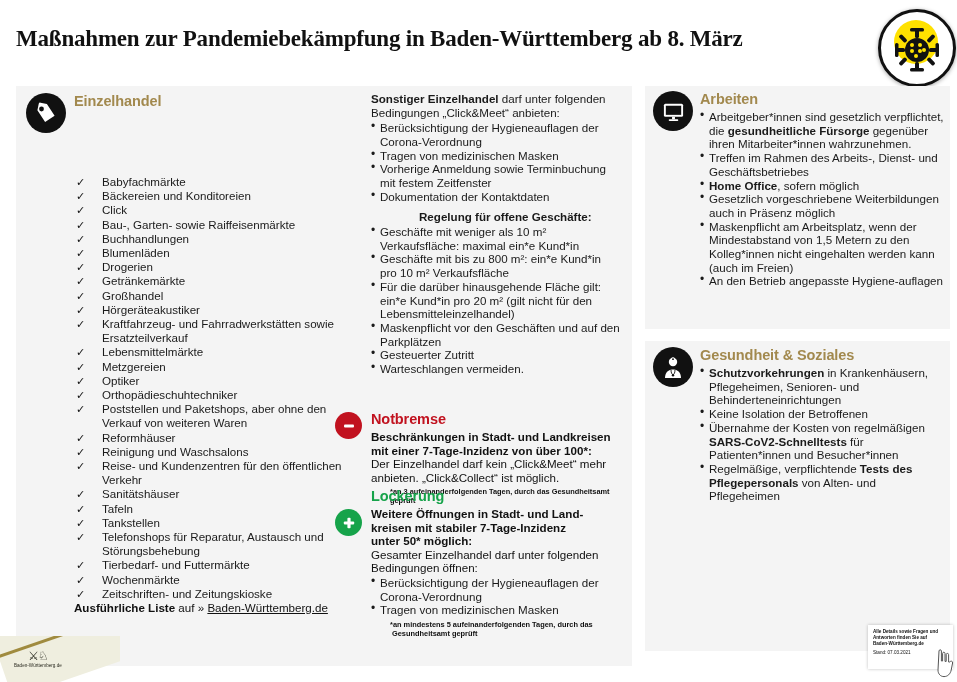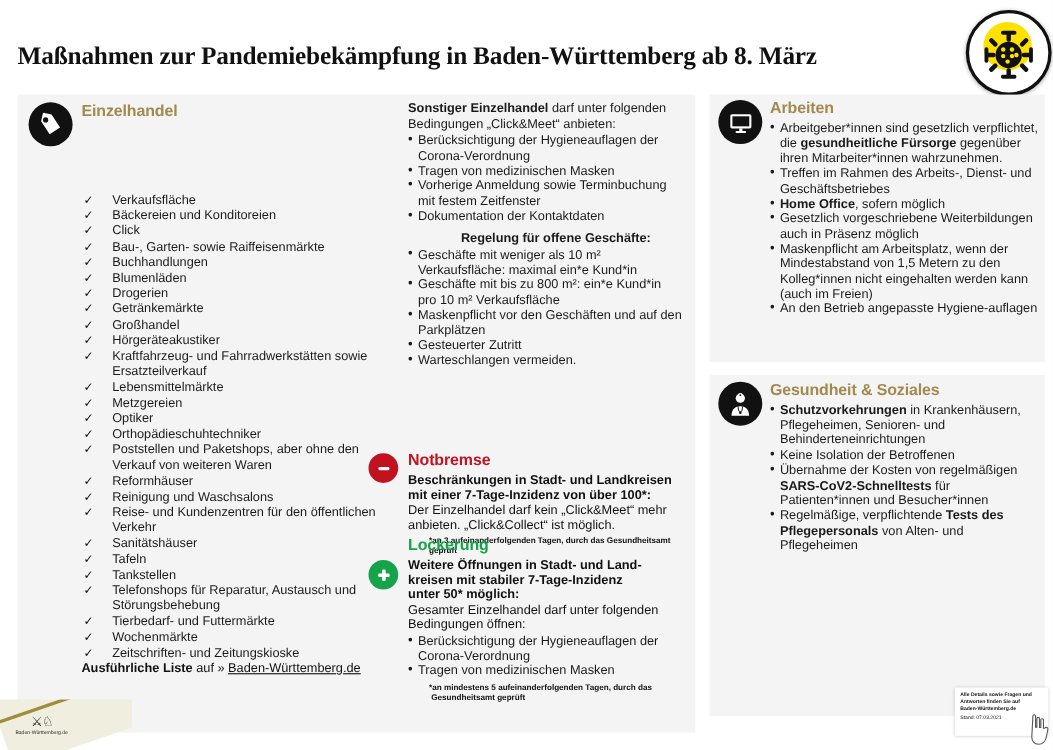--- a/index.html
+++ b/index.html
@@ -9,21 +9,20 @@
     color:#1a1a1a;position:relative;
   }
   .page{position:absolute;inset:0;}
 
   
   .title{
     position:absolute;left:16px;top:26px;
     font-family:"Liberation Serif","DejaVu Serif",serif;
     font-size:23px;font-weight:700;color:#111;letter-spacing:-0.2px;
     white-space:nowrap;
-    margin-top:12px;
   }
   .virus-badge{
     position:absolute;left:878px;top:9px;width:72px;height:72px;
     border-radius:50%;background:#fff;border:3px solid #111;
     box-shadow:0 1px 4px rgba(0,0,0,.35);
   }
   .virus-badge .blob{
     position:absolute;left:13px;top:8px;width:44px;height:44px;
     border-radius:50%;background:#ffe100;
   }
@@ -149,21 +148,21 @@
     </svg>
   </div>
 
   <div class="block" style="left:74px;top:93px;width:275px;">
     <h2 class="head">Einzelhandel</h2>
   </div>
 
   <ul class="chk block" id="retail-list" style="left:74px;top:175px;width:268px;">
       <li>
         <span class="tick">✓</span>
-        <span class="cont">Verkaufsfläche</span>
+        <span class="cont">Babyfachmärkte</span>
       </li>
       <li>
         <span class="tick">✓</span>
         <span class="cont">Bäckereien und Konditoreien</span>
       </li>
       <li>
         <span class="tick">✓</span>
         <span class="cont">Click</span>
       </li>
       <li>
@@ -272,20 +271,21 @@
     <ul class="bul" id="other-retail-list">
         <li>Berücksichtigung der Hygieneauflagen der Corona-Verordnung</li>
         <li>Tragen von medizinischen Masken</li>
         <li>Vorherige Anmeldung sowie Terminbuchung mit festem Zeitfenster</li>
         <li>Dokumentation der Kontaktdaten</li>
       </ul>
     <div class="sub">Regelung für offene Geschäfte:</div>
     <ul class="bul" id="other-retail-sublist">
         <li>Geschäfte mit weniger als 10 m² Verkaufsfläche: maximal ein*e Kund*in</li>
         <li>Geschäfte mit bis zu 800 m²: ein*e Kund*in pro 10 m² Verkaufsfläche</li>
+        <li>Für die darüber hinausgehende Fläche gilt: ein*e Kund*in pro 20 m² (gilt nicht für den Lebensmitteleinzelhandel)</li>
         <li>Maskenpflicht vor den Geschäften und auf den Parkplätzen</li>
         <li>Gesteuerter Zutritt</li>
         <li>Warteschlangen vermeiden.</li>
       </ul>
   </div>
 
   <div class="icon-circle red small" style="left:335px;top:412px;">
     <svg width="16" height="16" viewBox="0 0 16 16">
       <rect x="3" y="6.6" width="10" height="2.8" rx="1" fill="#fff"></rect>
     </svg>

